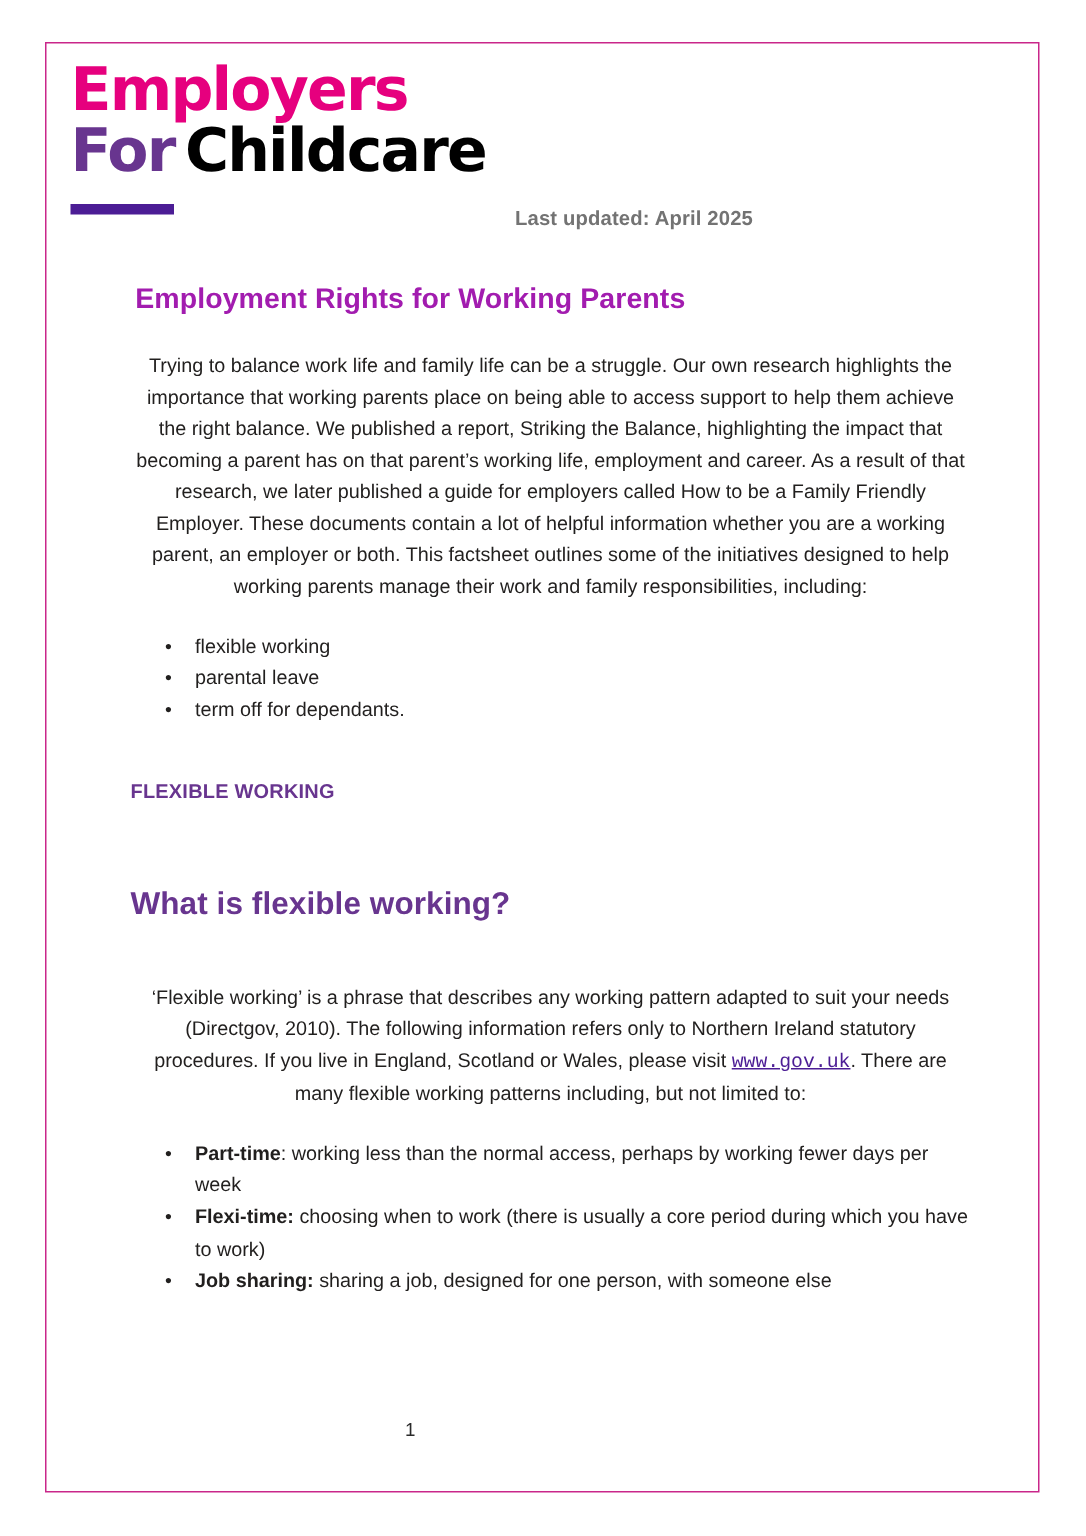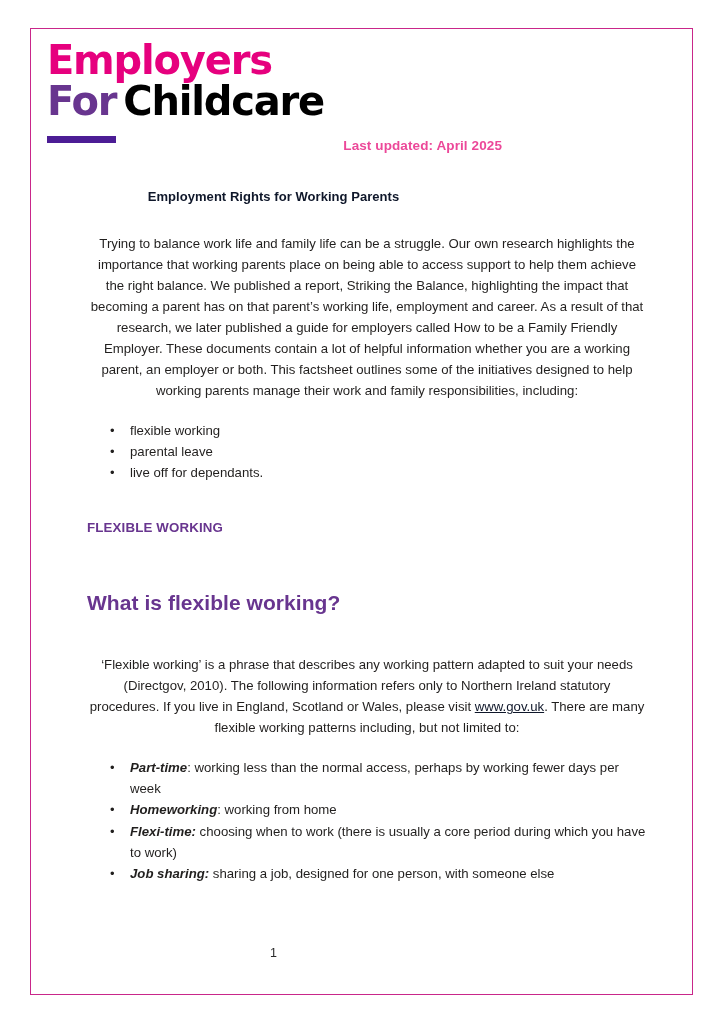--- a/index.html
+++ b/index.html
@@ -88,35 +88,35 @@
   }
 
   
   .last-updated {
     position: absolute;
     right: 80px;
     top: 138px;
     font-family: "Liberation Sans", sans-serif;
     font-weight: bold;
     font-size: 13.5px;
-    color: #ec4899;
+    color: #737373;
     letter-spacing: 0.1px;
   }
 
   
   .doc-title {
     position: absolute;
     left: 0;
     right: 0;
     top: 189px;
     text-align: center;
     font-family: "Liberation Sans", sans-serif;
     font-weight: bold;
-    font-size: 13px;
-    color: #0f172a;
+    font-size: 19px;
+    color: #a21caf;
     letter-spacing: 0.05px;
     padding-right: 35px;
   }
 
   
   .flow {
     position: absolute;
     left: 87px;
     top: 233px;
     width: 560px;
@@ -163,25 +163,26 @@
     letter-spacing: 0.15px;
   }
   .h-sub {
     font-family: "Liberation Sans", sans-serif;
     font-weight: bold;
     font-size: 21px;
     color: #68358f;
     letter-spacing: 0.05px;
   }
 
-  .lead { font-weight: bold; font-style: italic; }
+  .lead { font-weight: bold; }
 
   a.doclink {
-    color: #0f172a;
+    color: #4c1d95;
     text-decoration: underline;
+    font-family: Liberation Mono, monospace;
   }
 
   
   .page-number {
     position: absolute;
     left: 0;
     right: 0;
     top: 946px;
     text-align: center;
     font-family: "Liberation Sans", sans-serif;
@@ -212,40 +213,39 @@
 
     <div class="flow">
 
       <p class="para">Trying to balance work life and family life can be a struggle. Our own research highlights the importance that working parents place on being able to access support to help them achieve the right balance. We published a report, Striking the Balance, highlighting the impact that becoming a parent has on that parent’s working life, employment and career. As a result of that research, we later published a guide for employers called How to be a Family Friendly Employer. These documents contain a lot of helpful information whether you are a working parent, an employer or both. This factsheet outlines some of the initiatives designed to help working parents manage their work and family responsibilities, including:</p>
 
       <div class="spacer-sm"></div>
 
       <ul class="bullets">
         <li>flexible working</li>
         <li>parental leave</li>
-        <li>live off for dependants.</li>
+        <li>term off for dependants.</li>
       </ul>
 
       <div class="spacer-md"></div>
 
       <p class="h-section">FLEXIBLE WORKING</p>
 
       <div class="spacer-md"></div>
 
       <p class="h-sub">What is flexible working?</p>
 
       <div class="spacer-md"></div>
 
       <p class="para"><span>‘Flexible working’ is a phrase that describes any working pattern adapted to suit your needs (Directgov, 2010). The following information refers only to Northern Ireland statutory procedures. If you live in England, Scotland or Wales, please visit </span><a class="doclink" href="#">www.gov.uk</a><span>. There are many flexible working patterns including, but not limited to:</span></p>
 
       <div class="spacer-sm"></div>
 
       <ul class="bullets">
         <li><span class="lead">Part-time</span><span>: working less than the normal access, perhaps by working fewer days per week</span></li>
-        <li><span class="lead">Homeworking</span><span>: working from home</span></li>
         <li><span class="lead">Flexi-time:</span><span> choosing when to work (there is usually a core period during which you have to work)</span></li>
         <li><span class="lead">Job sharing:</span><span> sharing a job, designed for one person, with someone else</span></li>
       </ul>
 
     </div>
 
     <div class="page-number">1</div>
 
   </div>
 </div>

